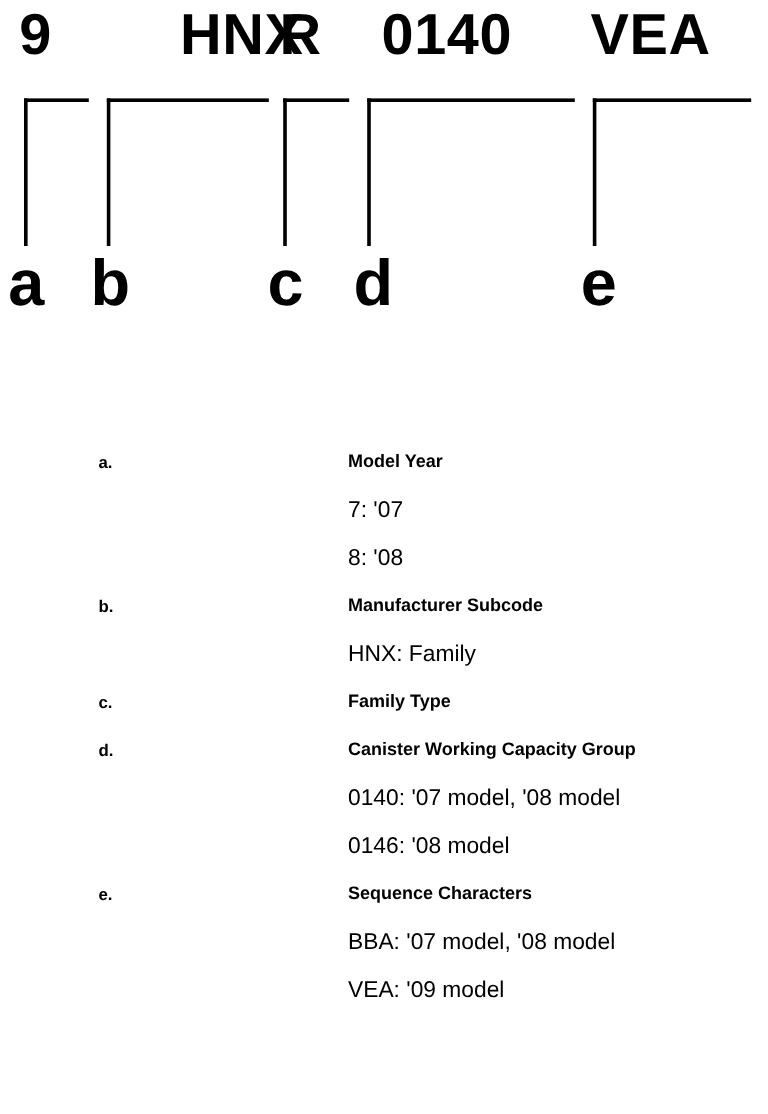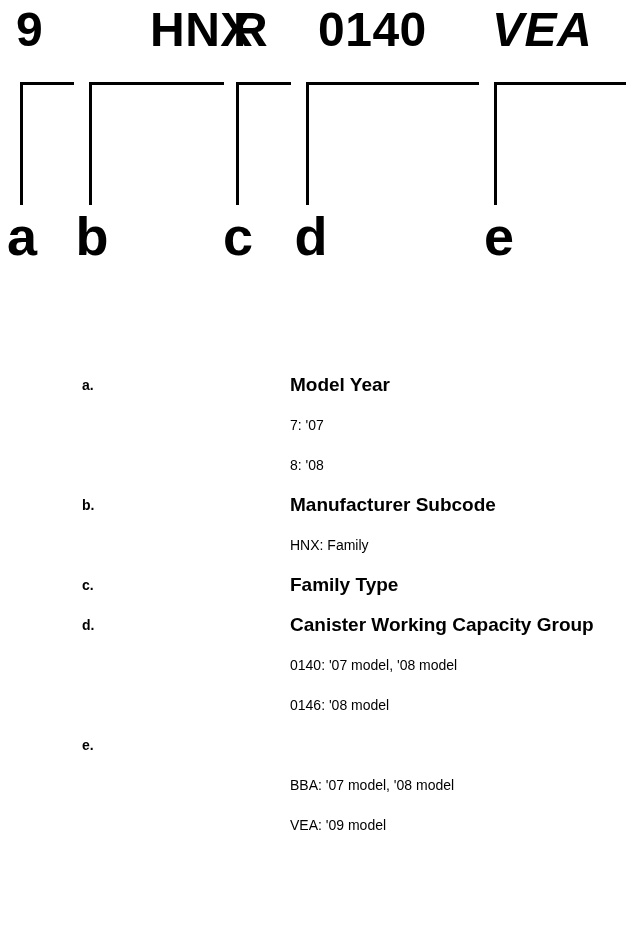--- a/index.html
+++ b/index.html
@@ -96,44 +96,44 @@
     left: 82px;
     top: 11px;
     font-size: 14px;
     font-weight: bold;
     line-height: 16px;
   }
   .legend-title {
     position: absolute;
     left: 290px;
     top: 10px;
-    font-size: 19px;
+    font-size: 15px;
     font-weight: bold;
     line-height: 18px;
     white-space: nowrap;
   }
   .legend-value {
     position: absolute;
     left: 290px;
     top: 11px;
-    font-size: 14px;
+    font-size: 19px;
     font-weight: normal;
     line-height: 17px;
     white-space: nowrap;
   }
 </style>
 </head>
 <body>
 
 <div id="code-string">
   <span class="code-seg" style="left:16px;">9</span>
   <span class="code-seg" style="left:104px;margin-left:46px;">HNX</span>
   <span class="code-seg" style="left:233px;">R</span>
   <span class="code-seg" style="left:318px;">0140</span>
-  <span class="code-seg" style="left:492px;font-style:italic;">VEA</span>
+  <span class="code-seg" style="left:492px;">VEA</span>
 </div>
 
 <div id="leader-lines">
 
   <div class="bracket-h" style="left:20px;  width:54px;"></div>
   <div class="bracket-v" style="left:20px;"></div>
 
   <div class="bracket-h" style="left:89px;  width:135px;"></div>
   <div class="bracket-v" style="left:89px;"></div>
 
@@ -196,20 +196,21 @@
       <span class="legend-value">0140: '07 model, '08 model</span>
     </div>
     <div class="legend-row">
       <span class="legend-value">0146: '08 model</span>
     </div>
   </div>
 
   <div class="legend-group">
     <div class="legend-row">
       <span class="legend-key">e.</span>
+      <span class="legend-title">Sequence Characters</span>
     </div>
     <div class="legend-row">
       <span class="legend-value">BBA: '07 model, '08 model</span>
     </div>
     <div class="legend-row">
       <span class="legend-value">VEA: '09 model</span>
     </div>
   </div>
 
 </div>

